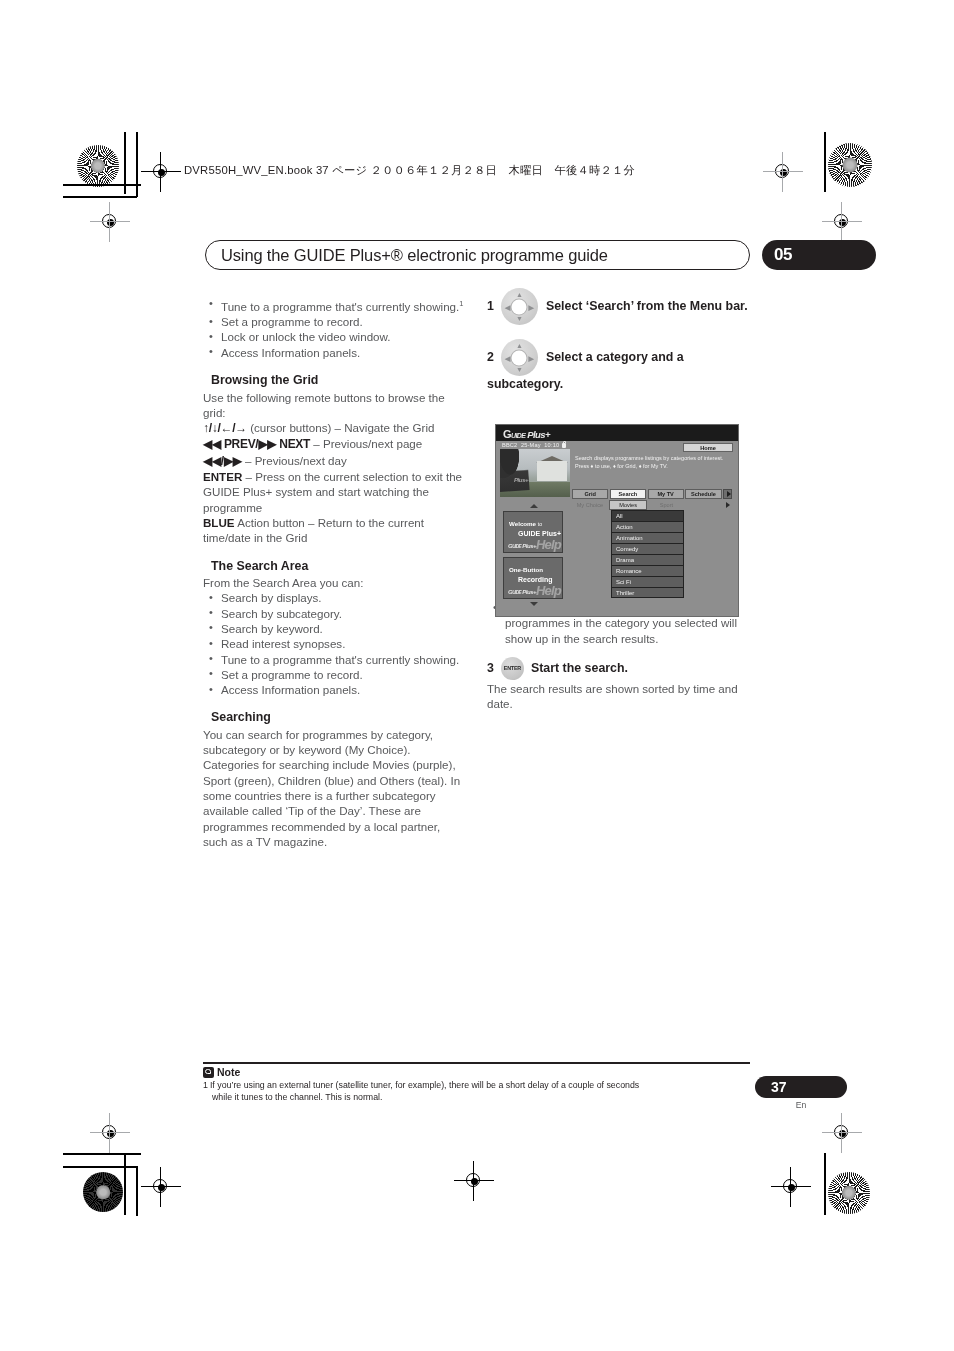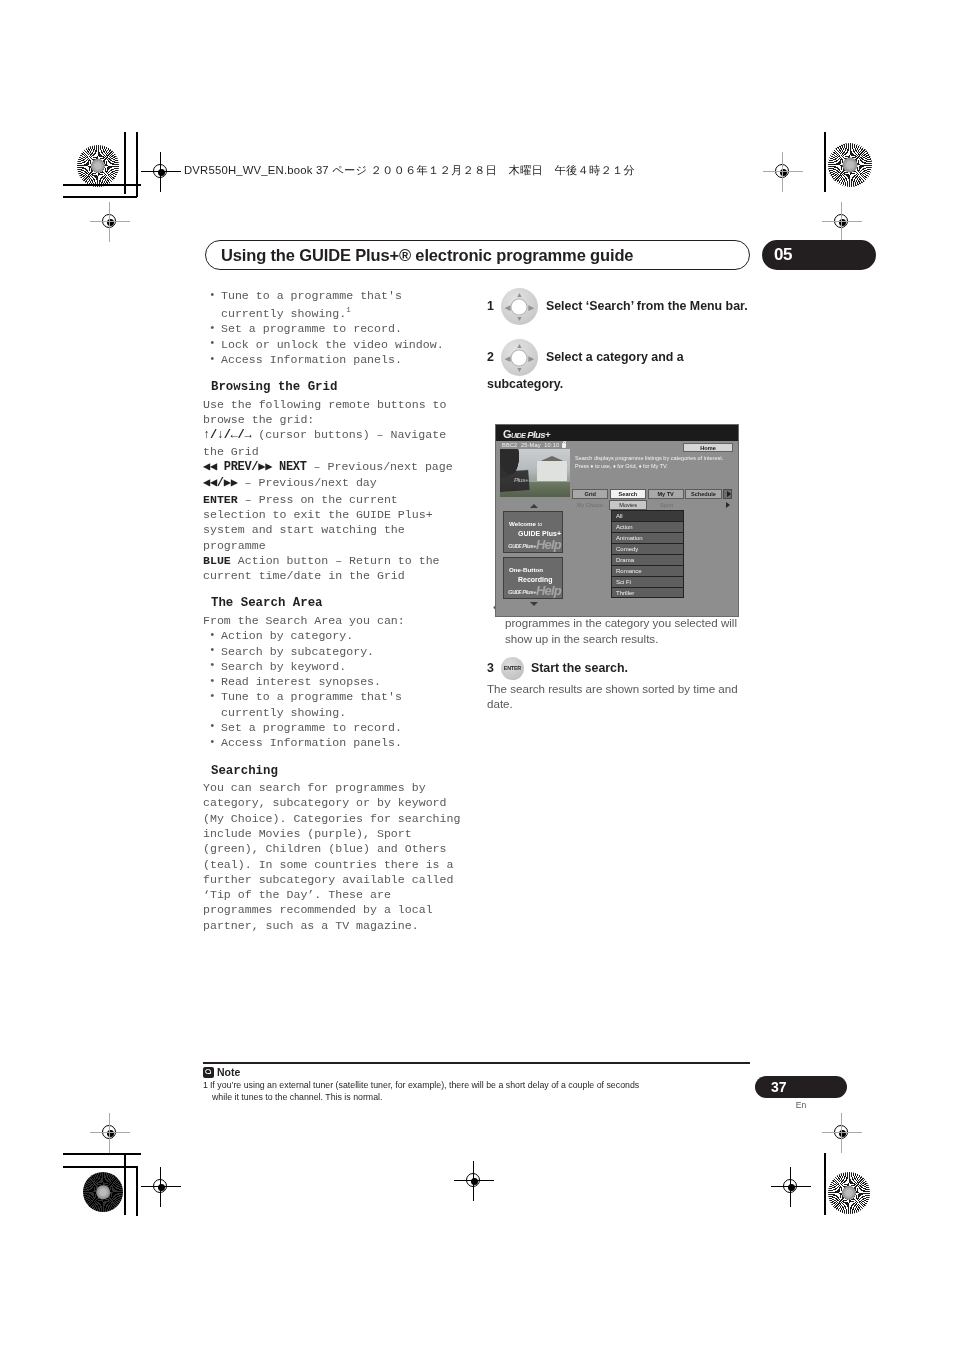--- a/index.html
+++ b/index.html
@@ -94,21 +94,21 @@
     border-radius: 15px;
     box-sizing: border-box;
     background: #fff;
   }
   .title-bar .t {
     position: absolute;
     left: 15px;
     top: 50%;
     transform: translateY(-50%);
     font-size: 16.5px;
-    font-weight: bold;
+    font-weight: normal;
     letter-spacing: -0.15px;
     white-space: nowrap;
   }
   .chapter-badge {
     position: absolute;
     left: 762px;
     top: 240px;
     width: 114px;
     height: 30px;
     border-radius: 15px;
@@ -125,21 +125,21 @@
     letter-spacing: -0.5px;
   }
 
   
   .col {
     position: absolute;
     font-size: 11.6px;
     line-height: 15.3px;
     color: #58595b;
   }
-  .col-left  { left: 203px; top: 288px; width: 263px; font-family: Liberation Mono, monospace; }
+  .col-left  { left: 203px; top: 296px; width: 263px; }
   .col-right { left: 487px; top: 288px; width: 265px; }
 
   .col h3 {
     font-size: 12.4px;
     font-weight: bold;
     color: #231f20;
     margin: 13px 0 1px 8px;
     line-height: 15.5px;
   }
   .col p { margin: 0 0 0 0; }
@@ -699,21 +699,21 @@
 
   <p class="gap"><span class="arrows">↑/↓/←/→</span><span> (cursor buttons) – Navigate the Grid</span></p>
   <p class="gap"><span class="arrows">◀◀ PREV/▶▶ NEXT</span><span> – Previous/next page</span></p>
   <p class="gap"><span class="arrows">◀◀/▶▶</span><span> – Previous/next day</span></p>
   <p class="gap"><span class="kb">ENTER</span><span> – Press on the current selection to exit the GUIDE Plus+ system and start watching the programme</span></p>
   <p class="gap"><span class="kb">BLUE</span><span> Action button – Return to the current time/date in the Grid</span></p>
 
   <h3>The Search Area</h3>
   <p>From the Search Area you can:</p>
   <ul class="bul">
-    <li><span>Action by category.</span></li>
+    <li><span>Search by displays.</span></li>
     <li><span>Search by subcategory.</span></li>
     <li><span>Search by keyword.</span></li>
     <li><span>Read interest synopses.</span></li>
     <li><span>Tune to a programme that's currently showing.</span></li>
     <li><span>Set a programme to record.</span></li>
     <li><span>Access Information panels.</span></li>
   </ul>
 
   <h3>Searching</h3>
   <p>You can search for programmes by category, subcategory or by keyword (My Choice). Categories for searching include Movies (purple), Sport (green), Children (blue) and Others (teal). In some countries there is a further subcategory available called ‘Tip of the Day’. These are programmes recommended by a local partner, such as a TV magazine.</p>

